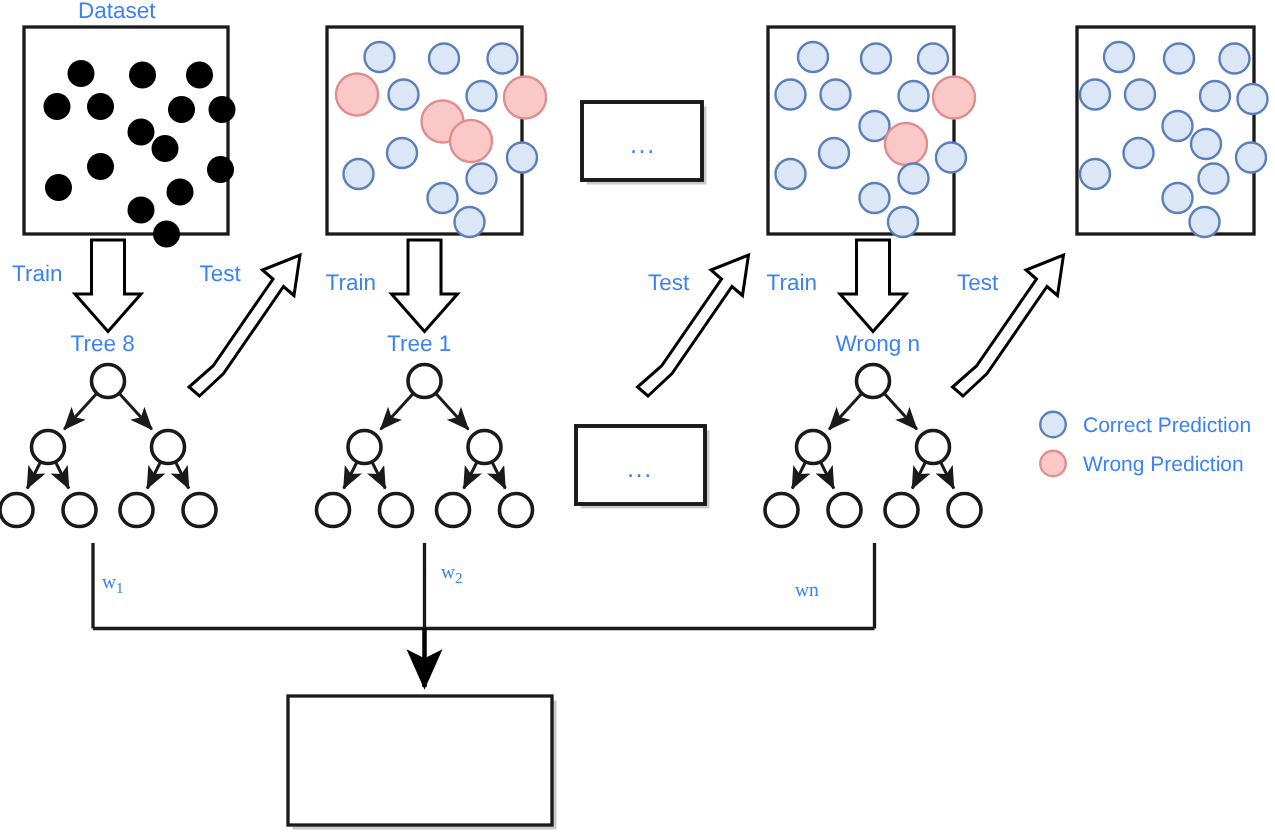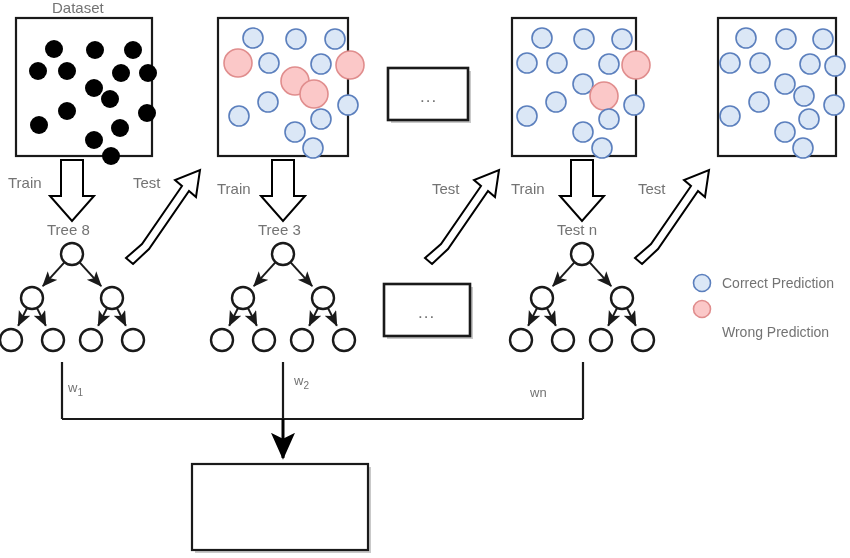--- a/index.html
+++ b/index.html
@@ -9,26 +9,26 @@
     color:#000;
     position:relative;
     overflow:hidden;
   }
   #stage{position:absolute;left:0;top:0;width:850px;height:558px;}
   svg.layer{position:absolute;left:0;top:0;width:850px;height:558px;}
   .lbl{
     position:absolute;
     font-family:"Liberation Sans", sans-serif;
     font-size:15px;
-    color:#737373;
+    color:#3b82f6;
     white-space:nowrap;
     line-height:1;
     text-align:right;
   }
-  .lbl.sub{font-size:13px;}
+  .lbl.sub{font-size:13px;font-family:Liberation Serif, serif;}
   .lbl sub{font-size:10px;}
   .legend-text{font-size:14px;}
 </style>
 </head>
 <body>
 
 <div id="stage">
 
   <svg class="layer" viewBox="0 0 850 558">
     <defs>
@@ -196,27 +196,27 @@
 
   <div class="lbl" style="left:8px;top:175px;">Train</div>
   <div class="lbl" style="left:217px;top:181px;">Train</div>
   <div class="lbl" style="left:511px;top:181px;">Train</div>
 
   <div class="lbl" style="left:133px;top:175px;">Test</div>
   <div class="lbl" style="left:432px;top:181px;">Test</div>
   <div class="lbl" style="left:638px;top:181px;">Test</div>
 
   <div class="lbl" style="left:47px;top:222px;">Tree 8</div>
-  <div class="lbl" style="left:258px;top:222px;">Tree 3</div>
-  <div class="lbl" style="left:557px;top:222px;">Test n</div>
+  <div class="lbl" style="left:258px;top:222px;">Tree 1</div>
+  <div class="lbl" style="left:557px;top:222px;">Wrong n</div>
 
   <div class="lbl" style="left:420px;top:88px;font-size:17px;letter-spacing:1px;">...</div>
   <div class="lbl" style="left:418px;top:304px;font-size:17px;letter-spacing:1px;">...</div>
 
   <div class="lbl sub" id="w-1" style="left:68px;top:381px;">w<sub>1</sub></div>
   <div class="lbl sub" id="w-2" style="left:294px;top:374px;">w<sub>2</sub></div>
   <div class="lbl sub" id="w-n" style="left:530px;top:386px;">wn</div>
 
 
   <div class="lbl legend-text" style="left:722px;top:276px;">Correct Prediction</div>
-  <div class="lbl legend-text" style="left:722px;top:302px;margin-top:23px;">Wrong Prediction</div>
+  <div class="lbl legend-text" style="left:722px;top:302px;">Wrong Prediction</div>
 
 </div>
 
 </body></html>

